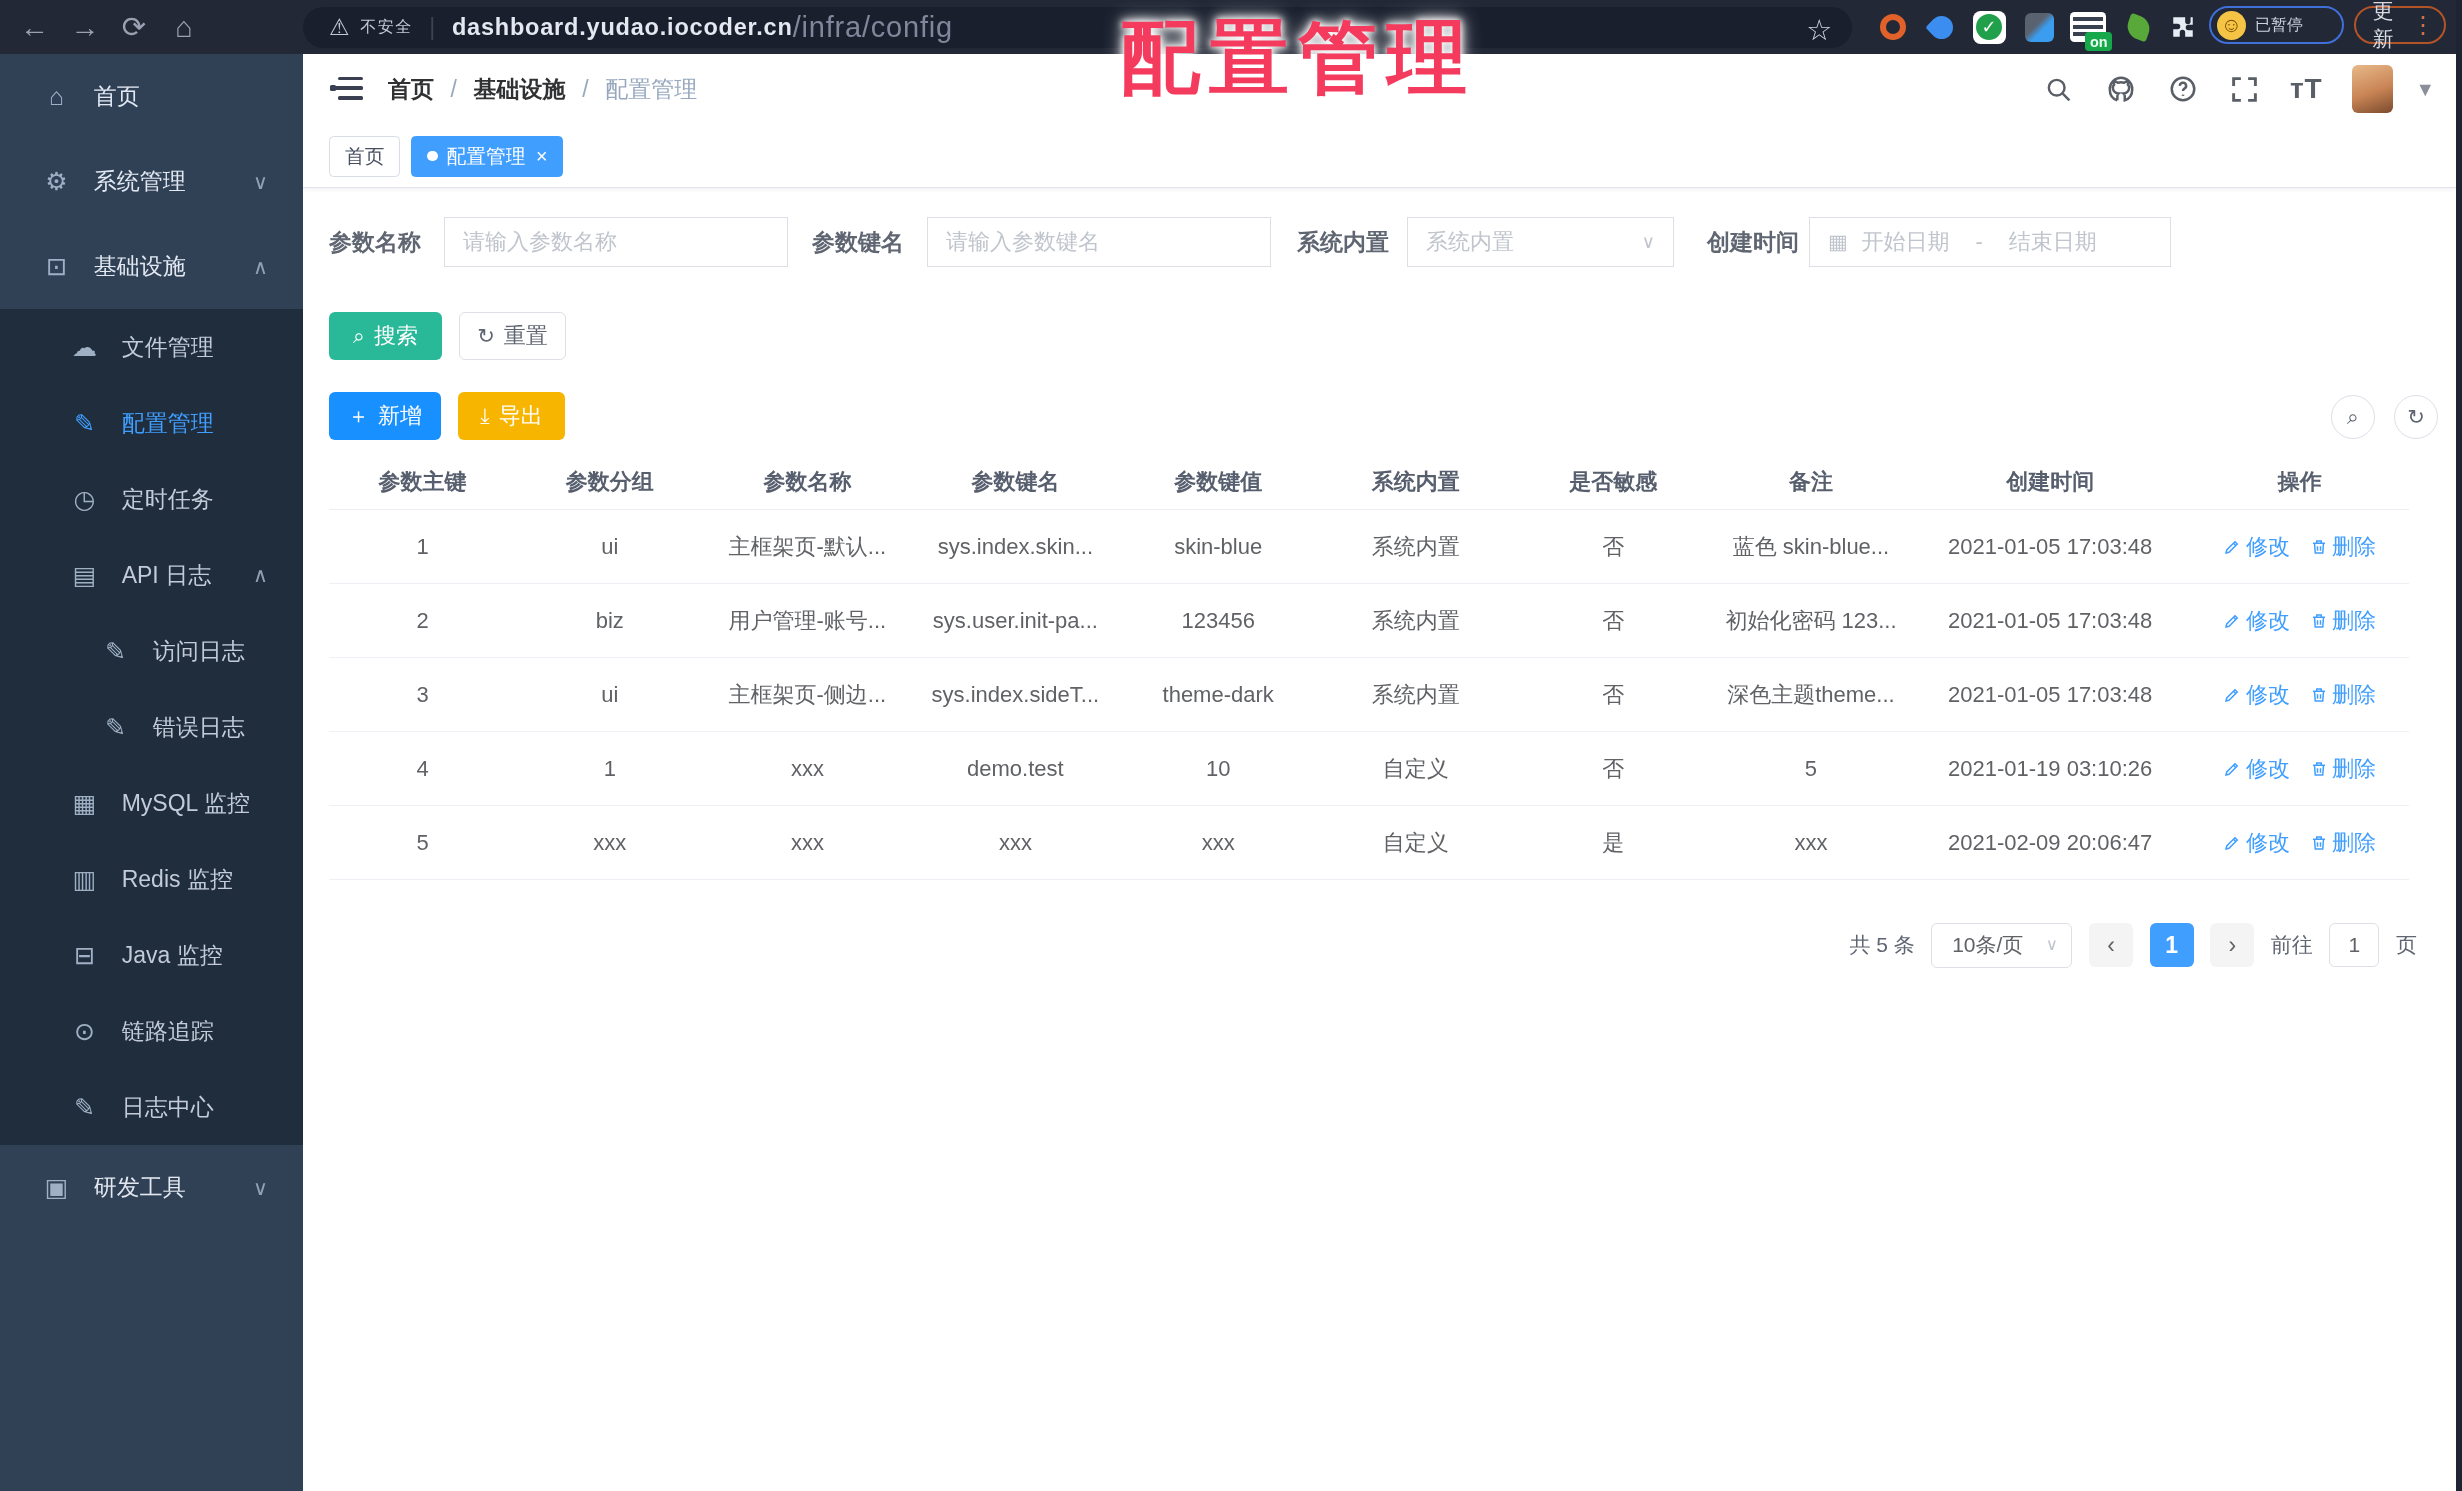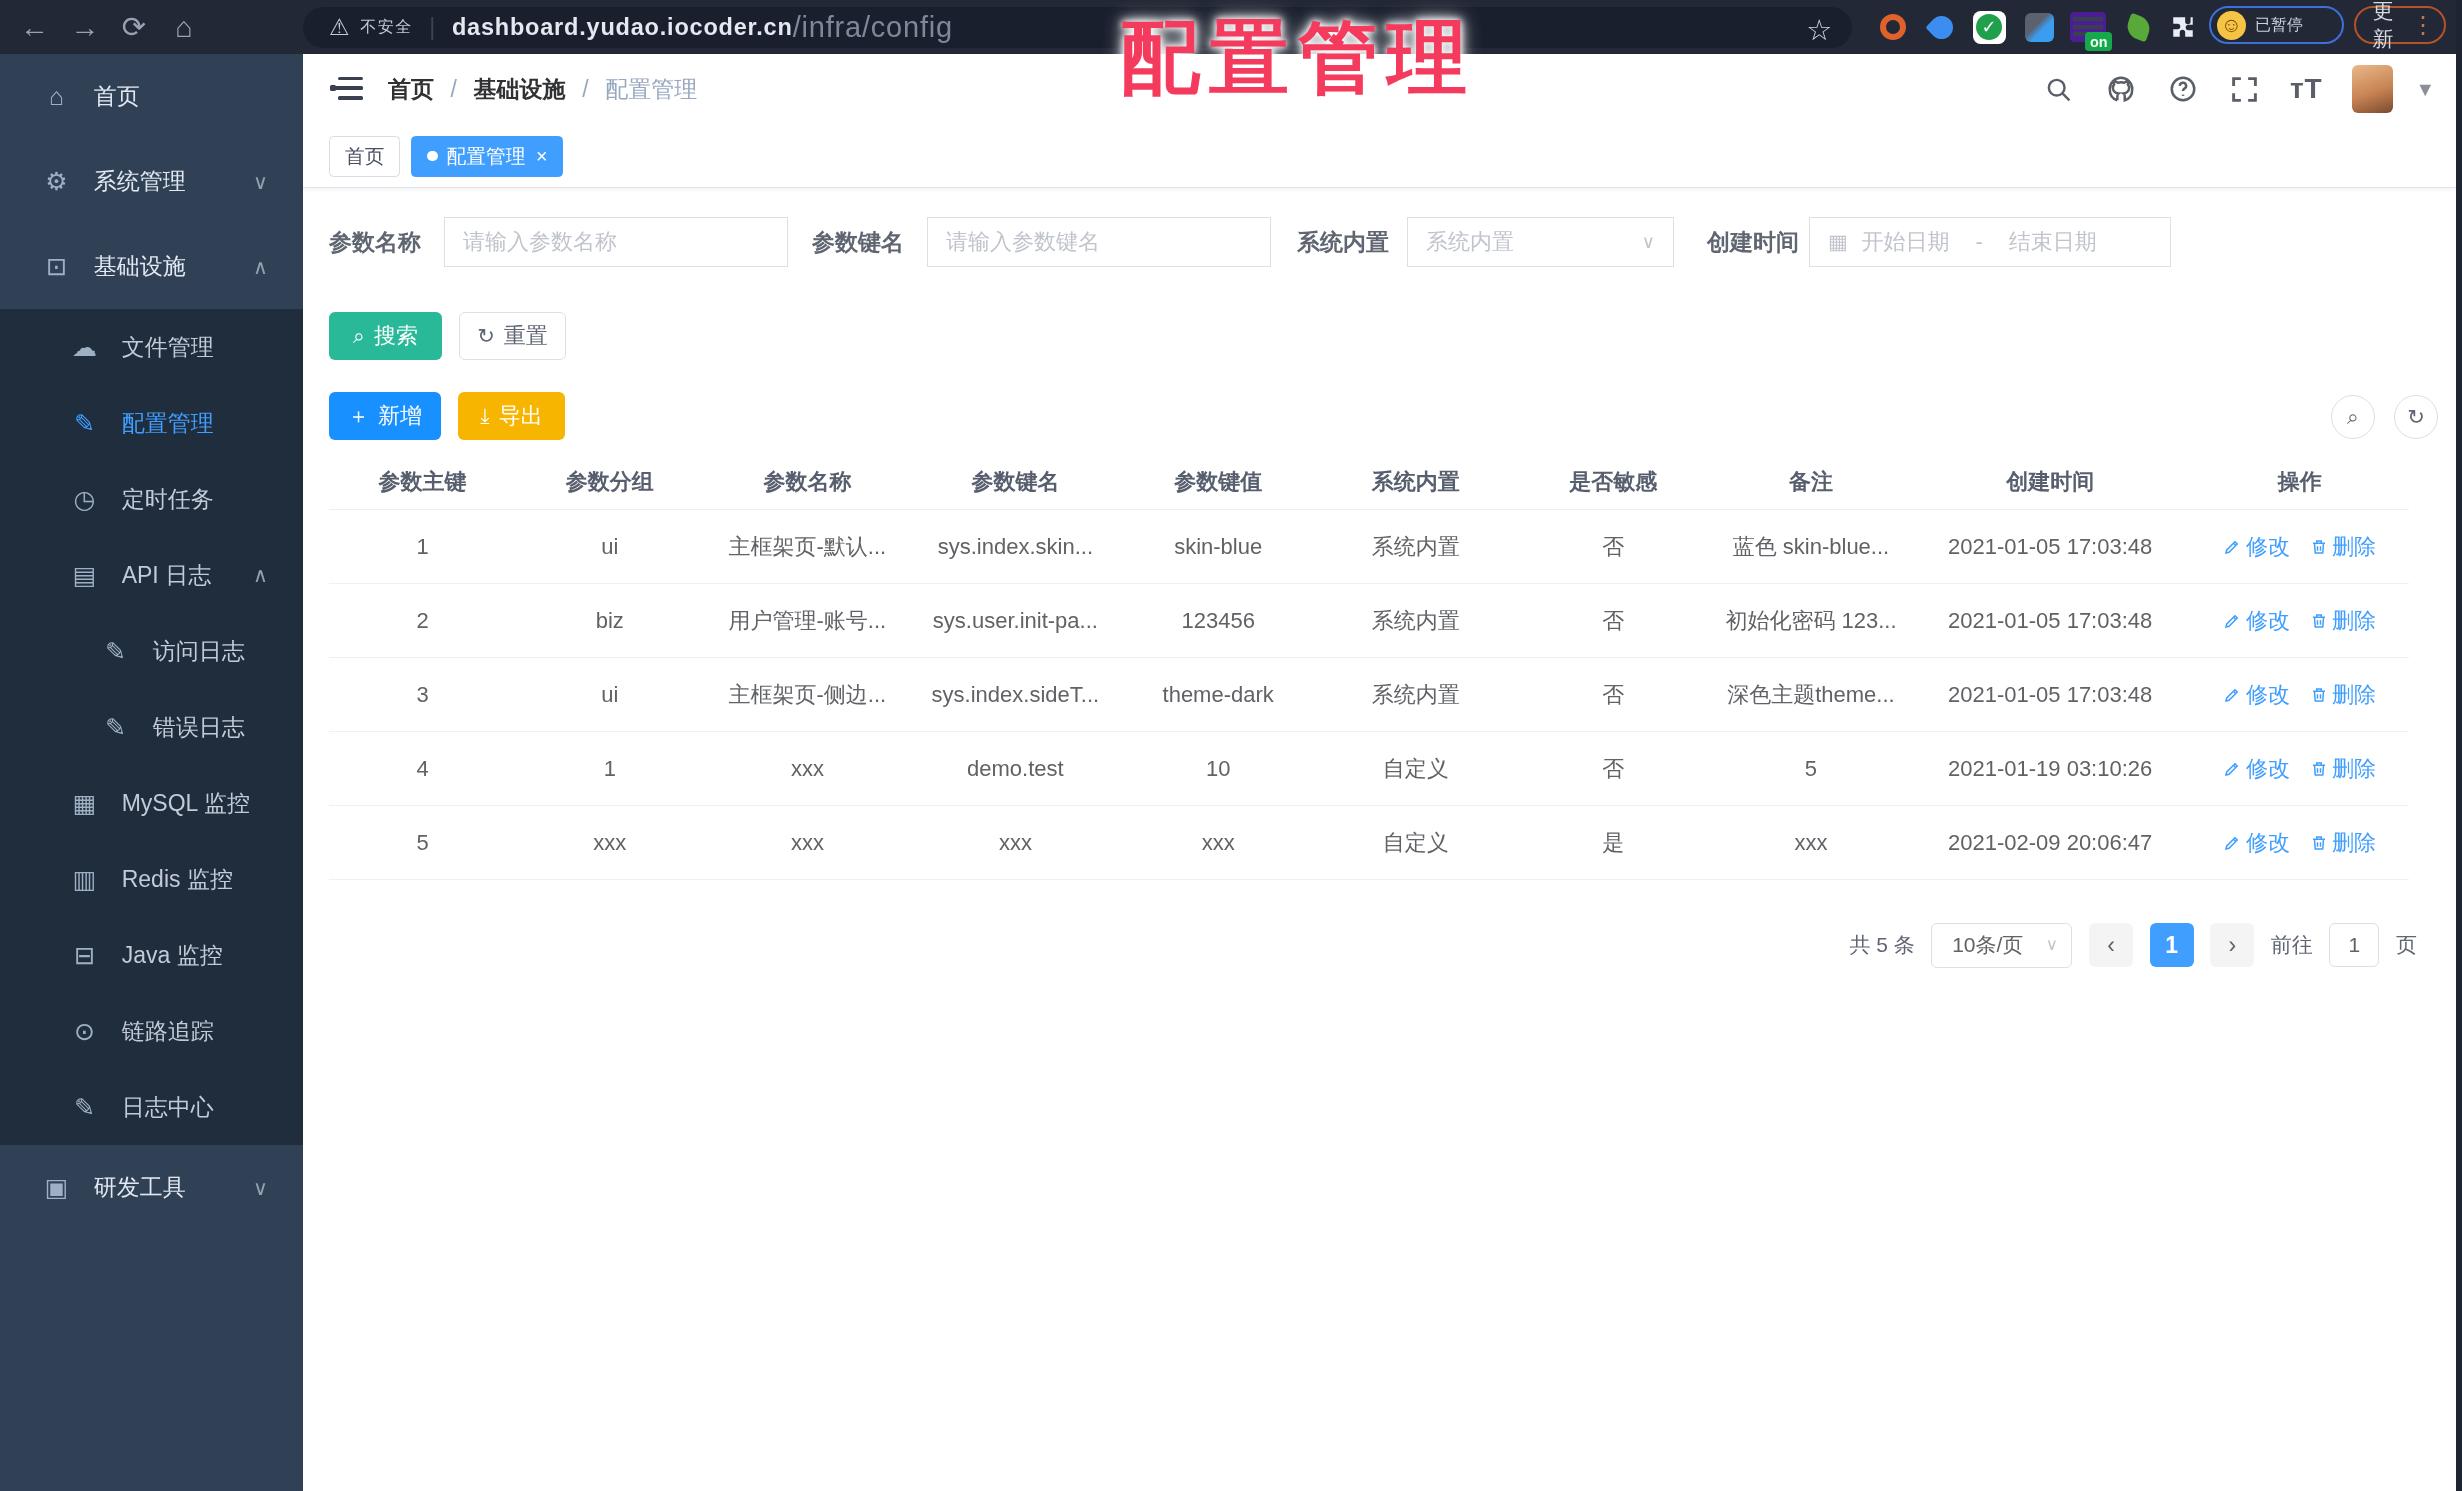--- a/index.html
+++ b/index.html
@@ -18,21 +18,21 @@
   .omni-host{color:#e4e8f1;font-size:23.5px;font-weight:700;letter-spacing:0.8px;}
   .omni-path{color:#80879a;font-size:29px;letter-spacing:0.8px;}
   .omni-star{position:absolute;right:19.7px;top:6px;color:#cfd5e2;font-size:29px;}
   .ext{position:absolute;top:9px;width:36px;height:36px;display:flex;align-items:center;justify-content:center;}
   .ext-ring{width:26px;height:26px;border:6.8px solid #e0622a;border-radius:50%;box-sizing:border-box;}
   .ext-pin{width:23px;height:23px;background:#3b8df0;border-radius:50% 50% 50% 3px;transform:rotate(45deg);}
   .ext-chk{width:33px;height:33px;background:#fff;border-radius:7.6px;display:flex;align-items:center;justify-content:center;}
   .ext-chk i{width:26px;height:26px;background:#21a04b;border-radius:50%;color:#fff;font-size:18px;font-style:normal;
              display:flex;align-items:center;justify-content:center;font-weight:700;}
   .ext-blue{width:29px;height:29px;background:linear-gradient(135deg,#5a6270 40%,#3b9df0 60%);border-radius:6px;}
-  .ext-on{position:relative;width:55px;height:30px;background:#4c1d95;border-radius:4.5px;}
+  .ext-on{position:relative;width:55px;height:30px;background:#ffffff;border-radius:4.5px;}
   .ext-on b{position:absolute;left:3px;right:3px;top:5.3px;height:3.8px;background:#39404f;}
   .ext-on b+b{top:13px;}.ext-on b+b+b{top:20.4px;}
   .ext-on i{position:absolute;right:-6px;bottom:-9px;background:#17a84c;color:#eafff0;font-style:normal;
             font-size:14.4px;font-weight:700;padding:1.5px 4.5px;border-radius:3.8px;}
   .ext-leaf{width:23px;height:23px;background:#58a83a;border-radius:3px 60% 3px 60%;transform:rotate(20deg);}
   .pill{position:absolute;top:6px;height:38px;border-radius:21px;display:flex;align-items:center;box-sizing:border-box;}
   .pill-paused{left:2209px;width:135px;border:2.3px solid #3f6fd8;padding:0 13.6px 0 6px;}
   .pill-paused .emo{width:29px;height:29px;border-radius:50%;background:#f6c445;color:#7a4d00;font-size:21px;
                     display:flex;align-items:center;justify-content:center;margin-right:9px;}
   .pill-paused span{color:#ccd2de;font-size:16px;}

